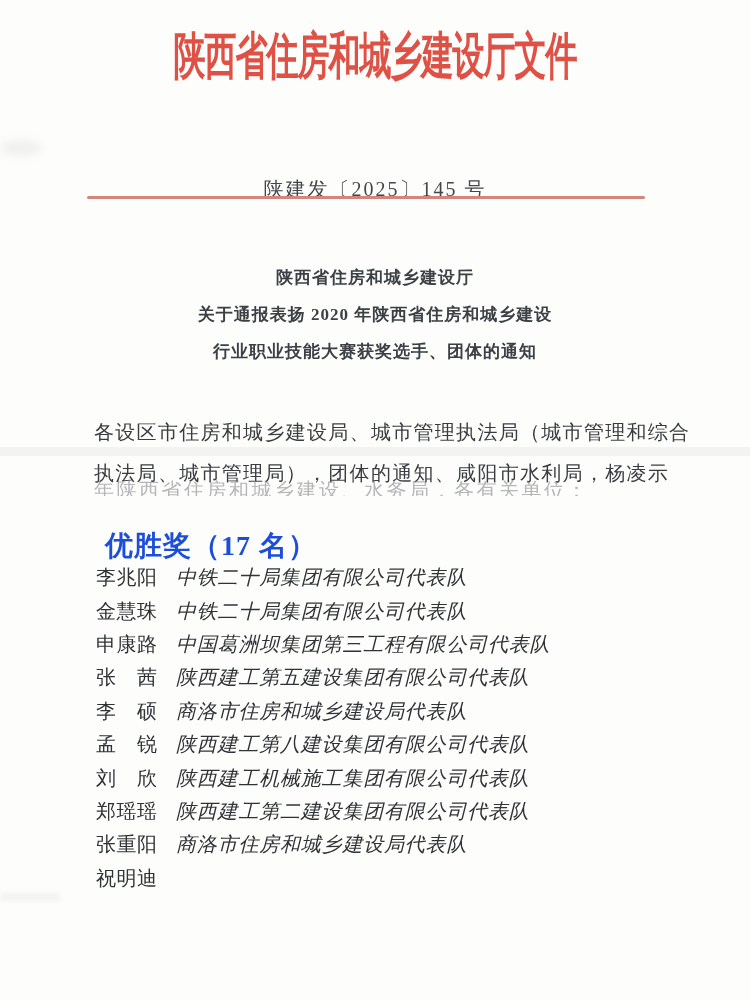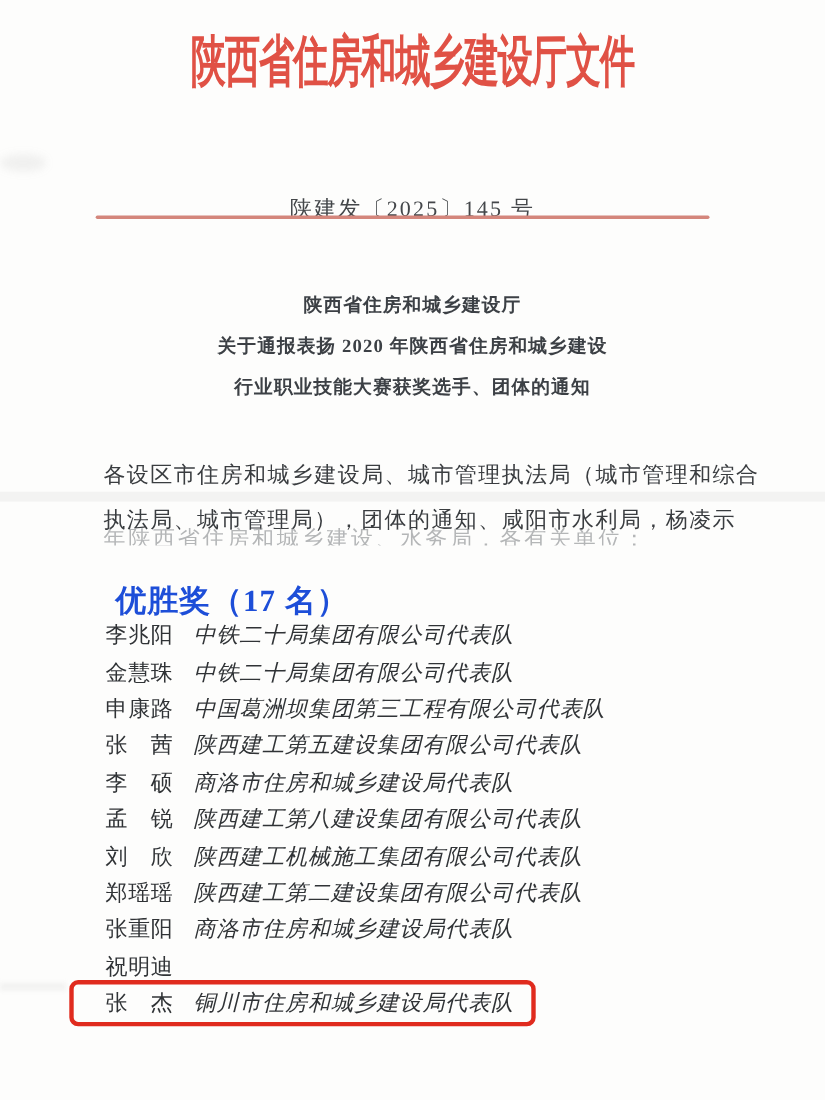--- a/index.html
+++ b/index.html
@@ -247,24 +247,19 @@
       </div>
       <div class="winner-row">
 
         <span class="winner-name">张重阳</span>
         <span class="winner-team">商洛市住房和城乡建设局代表队</span>
       </div>
       <div class="winner-row">
 
         <span class="winner-name">祝明迪</span>
       </div>
-      <div class="winner-row highlighted">
-        <span class="highlight-box"></span>
-        <span class="winner-name">张　杰</span>
-        <span class="winner-team">铜川市住房和城乡建设局代表队</span>
-      </div>
     </div>
 
   <div class="scan-band-1"></div>
   <div class="scan-band-2"></div>
   <div class="scan-band-3"></div>
 
 </div>
 
 </body></html>

